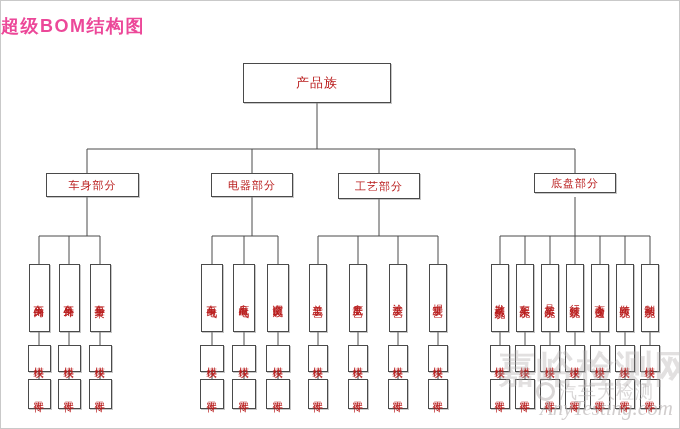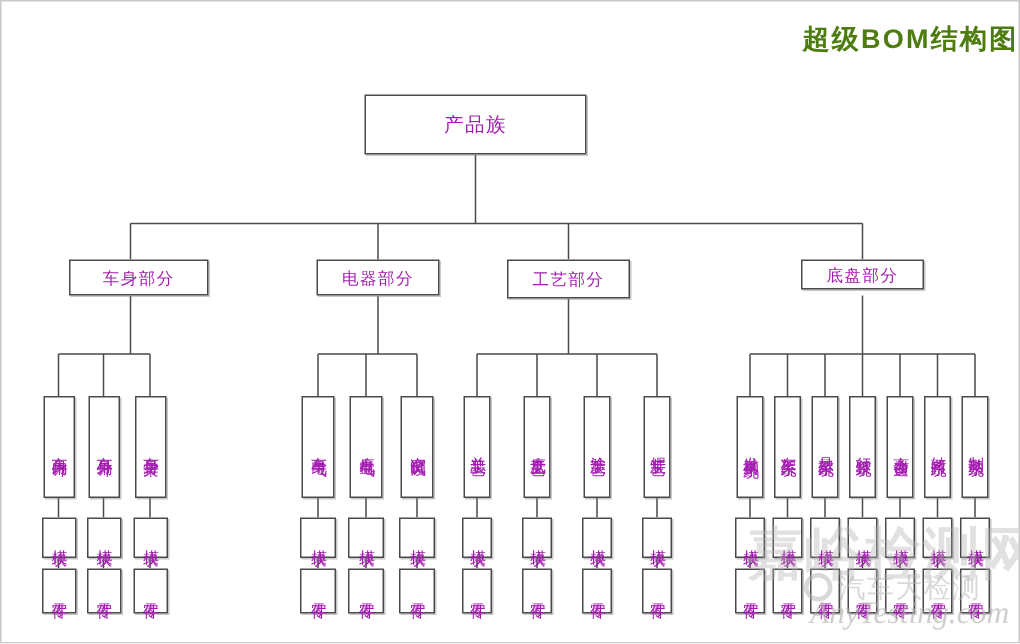--- a/index.html
+++ b/index.html
@@ -2,28 +2,28 @@
 <html><head>
 <meta charset="utf-8">
 <style>
   html,body{margin:0;padding:0;background:#ffffff;}
   .stage{
     position:relative;width:680px;height:429px;box-sizing:border-box;
     border:1px solid #c9c9c9;background:#fff;overflow:hidden;
     font-family:"Liberation Sans","DejaVu Sans",sans-serif;
   }
   .title{
-    position:absolute;top:13px;left:0;width:100%;text-align:right;
-    font-size:18px;font-weight:bold;color:#4d7c0f;letter-spacing:1.5px;
+    position:absolute;top:13px;left:0;width:100%;text-align:left;
+    font-size:18px;font-weight:bold;color:#ec4899;letter-spacing:1.5px;
   }
   .lines{position:absolute;left:0;top:0;z-index:1;pointer-events:none;}
   .node{
     position:absolute;display:flex;align-items:center;justify-content:center;
     background:#fff;border:1px solid #4a4a4a;box-shadow:1px 1px 0 rgba(130,130,130,.45);
-    color:#a21caf;z-index:2;box-sizing:border-box;
+    color:#b91c1c;z-index:2;box-sizing:border-box;
   }
   .node.root{font-size:13px;letter-spacing:1px;}
   .node.lvl2{font-size:11px;letter-spacing:1px;}
   .vtext{
     writing-mode:vertical-rl;text-orientation:upright;
     font-size:10.5px;line-height:1;letter-spacing:1px;white-space:nowrap;
   }
   .wm{position:absolute;z-index:5;pointer-events:none;color:#b5b0b0;white-space:nowrap;}
   .wm-site{left:497px;top:343px;font-size:38px;font-weight:bold;letter-spacing:1px;opacity:.38;}
   .wm-logo{left:535px;top:381px;width:19px;height:19px;border:3px solid #b5b0b0;

